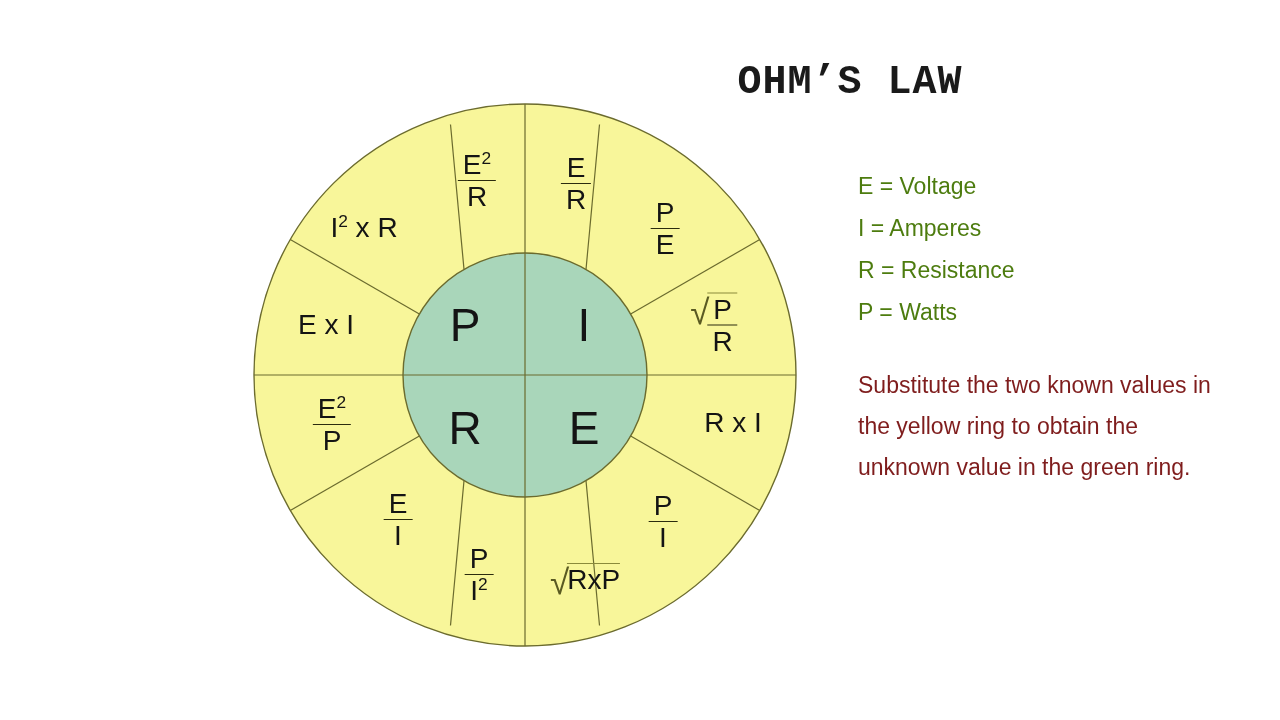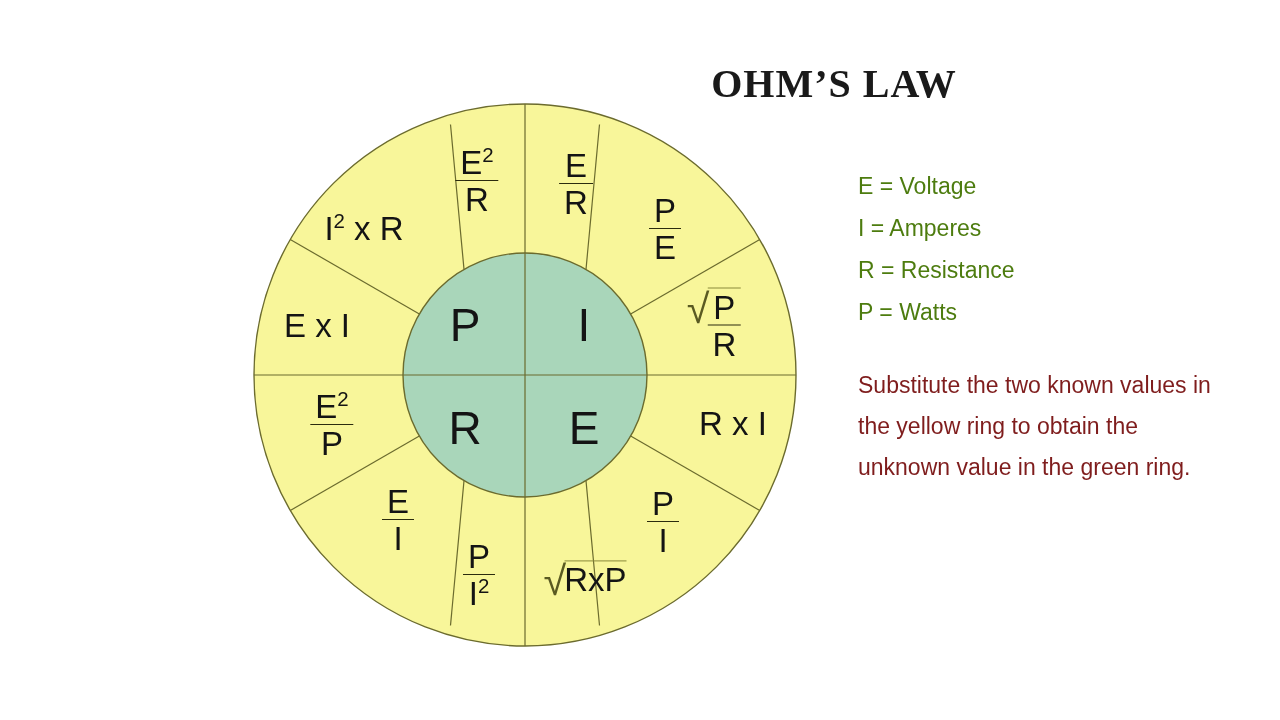--- a/index.html
+++ b/index.html
@@ -5,43 +5,43 @@
   html,body{margin:0;padding:0;}
   body{
     width:1280px;height:720px;background:#ffffff;overflow:hidden;
     font-family:"Liberation Sans", sans-serif;
     color:#1b1b1b;position:relative;
   }
   #stage{position:absolute;inset:0;}
 
   
   .title{
-    position:absolute;left:624px;top:60px;width:420px;
+    position:absolute;left:640px;top:60px;width:420px;
     text-align:center;
-    font-family:Liberation Serif, serif;
+    font-family:Liberation Mono, monospace;
     font-weight:bold;font-size:40px;letter-spacing:1px;
     color:#1a1a1a;
   }
 
   
   .wheel-wrap{position:absolute;left:253px;top:103px;width:544px;height:544px;}
   .wheel-svg{display:block;width:544px;height:544px;}
 
   
   .lbl{
     position:absolute;
     transform:translate(-50%,-50%);
     text-align:center;
     line-height:1;
     white-space:nowrap;
     font-family:"Liberation Sans", sans-serif;
     color:#141414;
     pointer-events:none;
   }
-  .lbl.outer{font-size:33px;}
+  .lbl.outer{font-size:28px;}
   .lbl.center{font-size:46px;font-weight:500;}
 
   
   .frac{display:inline-block;vertical-align:middle;text-align:center;}
   .frac .num{display:block;padding:0 5px 1px 5px;}
   .frac .den{display:block;border-top:1.6px solid #2b2b0e;padding:2px 5px 0 5px;}
   sup{font-size:0.62em;vertical-align:super;line-height:0;}
 
   
   .radical{display:inline-flex;align-items:flex-start;}
@@ -159,21 +159,21 @@
       </span>
     </div>
 
     <div class="lbl outer" style="left:79px;top:322px;">
       <span class="frac">
         <span class="num">E<sup>2</sup></span>
         <span class="den">P</span>
       </span>
     </div>
 
-    <div class="lbl outer" style="left:64px;top:222px;">E x I</div>
+    <div class="lbl outer" style="left:73px;top:222px;">E x I</div>
 
     <div class="lbl outer" style="left:111px;top:125px;">
       <span>I<sup>2</sup> x R</span>
     </div>
 
     <div class="lbl outer" style="left:224px;top:78px;">
       <span class="frac">
         <span class="num">E<sup>2</sup></span>
         <span class="den">R</span>
       </span>

